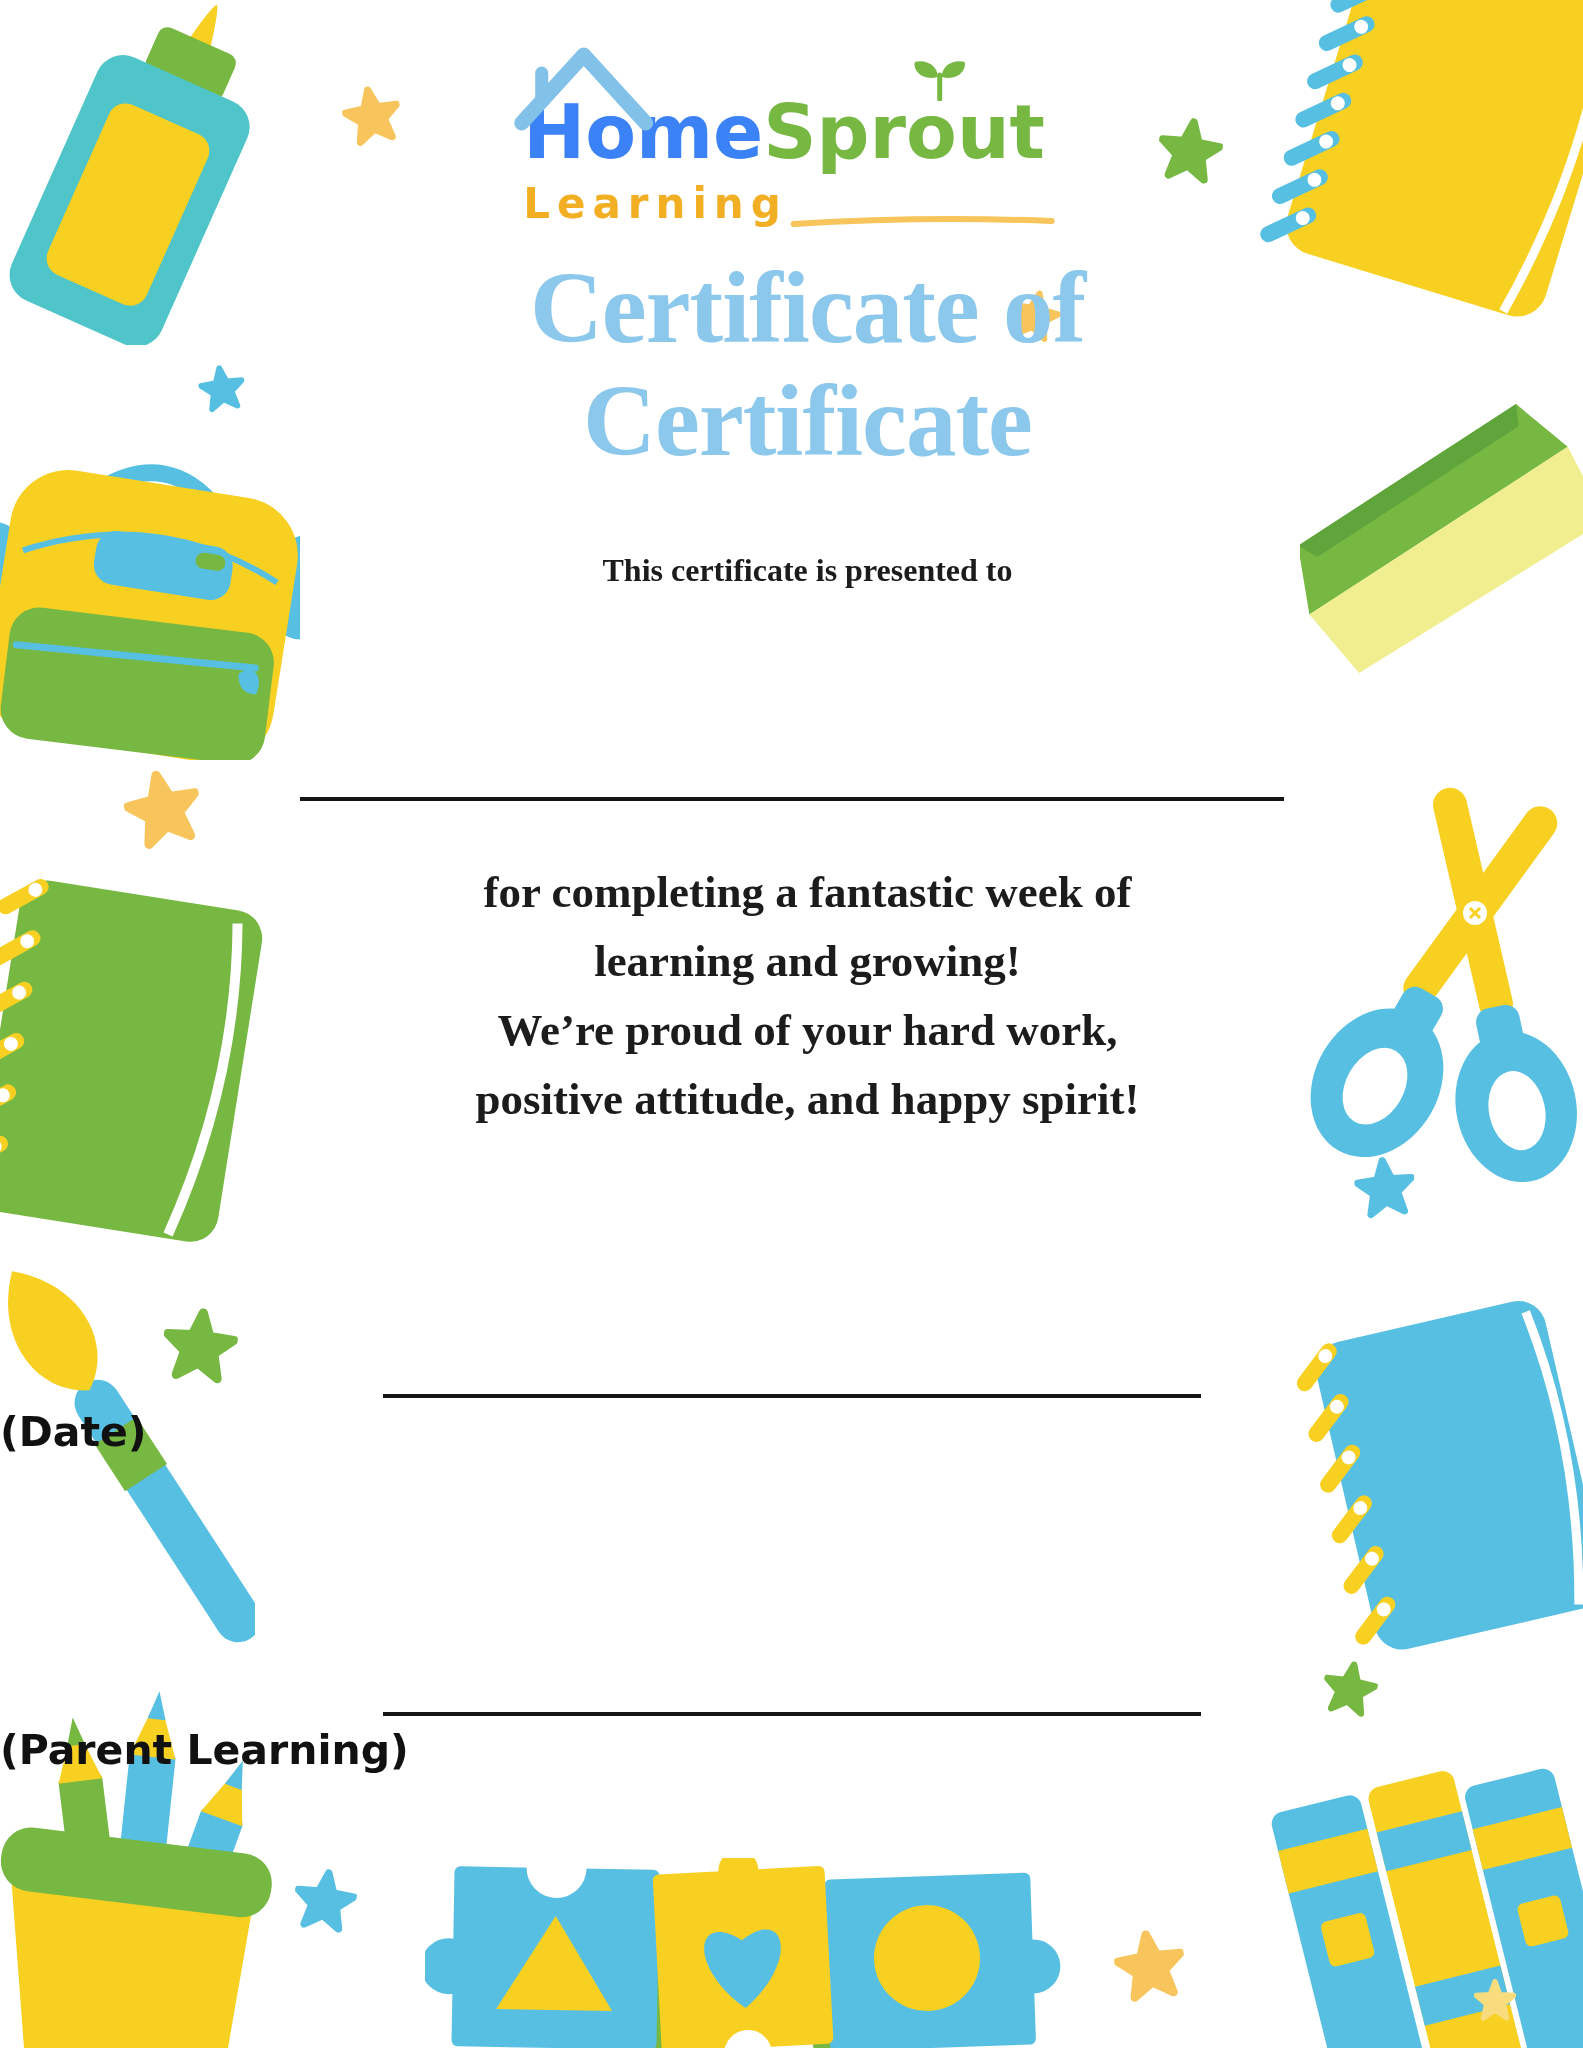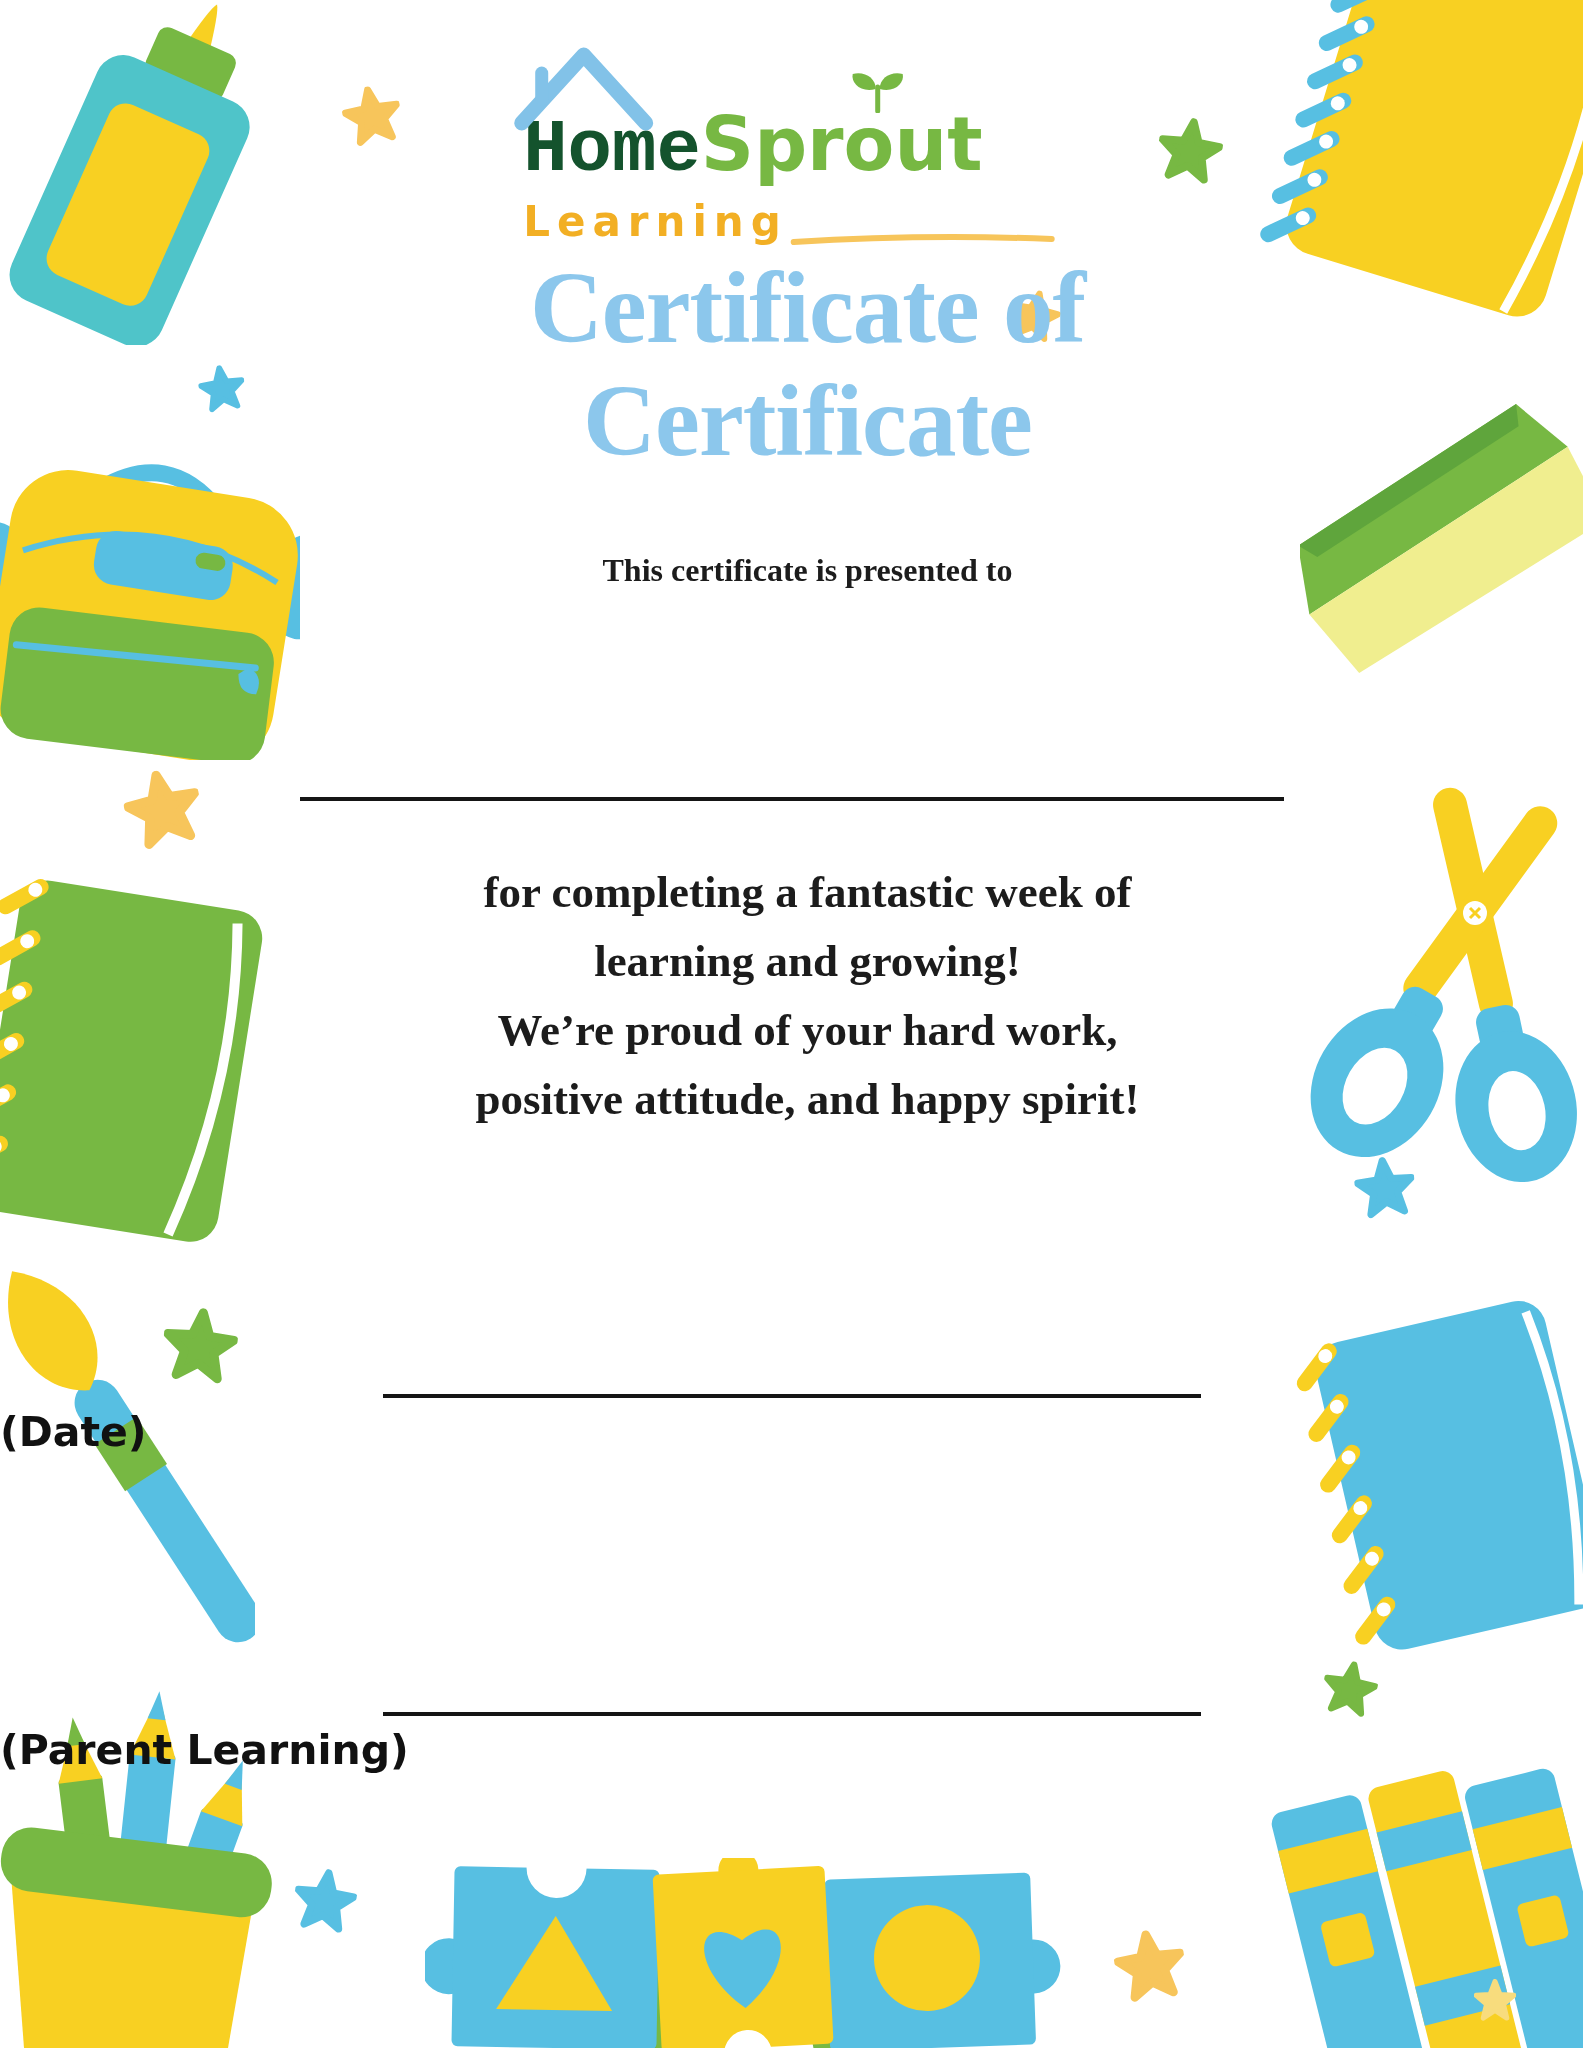--- a/index.html
+++ b/index.html
@@ -2,23 +2,23 @@
 <html><head>
 <meta charset="utf-8">
 <style>
   html,body{margin:0;padding:0;background:#fff;}
   .page{position:relative;width:1583px;height:2048px;background:#ffffff;overflow:hidden;
         font-family:"DejaVu Sans", sans-serif;}
   .dec{position:absolute;}
   .centered{position:absolute;left:16px;width:100%;text-align:center;font-family:Liberation Serif, serif;}
   .logo{position:absolute;top:95px;left:50%;transform:translateX(-50%);z-index:5;}
   .brand-row{position:relative;white-space:nowrap;font-size:74px;font-weight:700;line-height:1;}
-  .brand-home{color:#14532d;font-family:Liberation Mono, monospace;}
+  .brand-home{color:#3b82f6;}
   .brand-sprout{color:#77B843;}
-  .brand-sprout-wrap{position:relative;display:inline-block;margin-top:12px;}
+  .brand-sprout-wrap{position:relative;display:inline-block;}
   .roof{position:absolute;left:-16px;top:-56px;}
   .leaves{position:absolute;right:72px;top:-38px;}
   .brand-subrow{display:flex;flex-direction:row;align-items:flex-end;margin-top:10px;padding-right:2px;}
   .brand-sub{font-size:42px;font-weight:700;color:#F2AF24;letter-spacing:7px;}
   .title{top:252px;font-size:101px;font-weight:700;color:#8CC7EC;line-height:113px;letter-spacing:-1px;z-index:5;}
   .presented{top:552px;font-size:32px;font-weight:700;color:#1C1C1C;z-index:5;}
   .body-text{top:846px;font-size:45px;font-weight:700;color:#1C1C1C;line-height:69px;z-index:5;margin-top:12px;}
   .write-line{position:absolute;height:4px;background:#151515;z-index:5;}
   .line-label{position:absolute;left:0;width:100%;font-size:41px;font-weight:700;color:#111;z-index:5;}
 </style>

